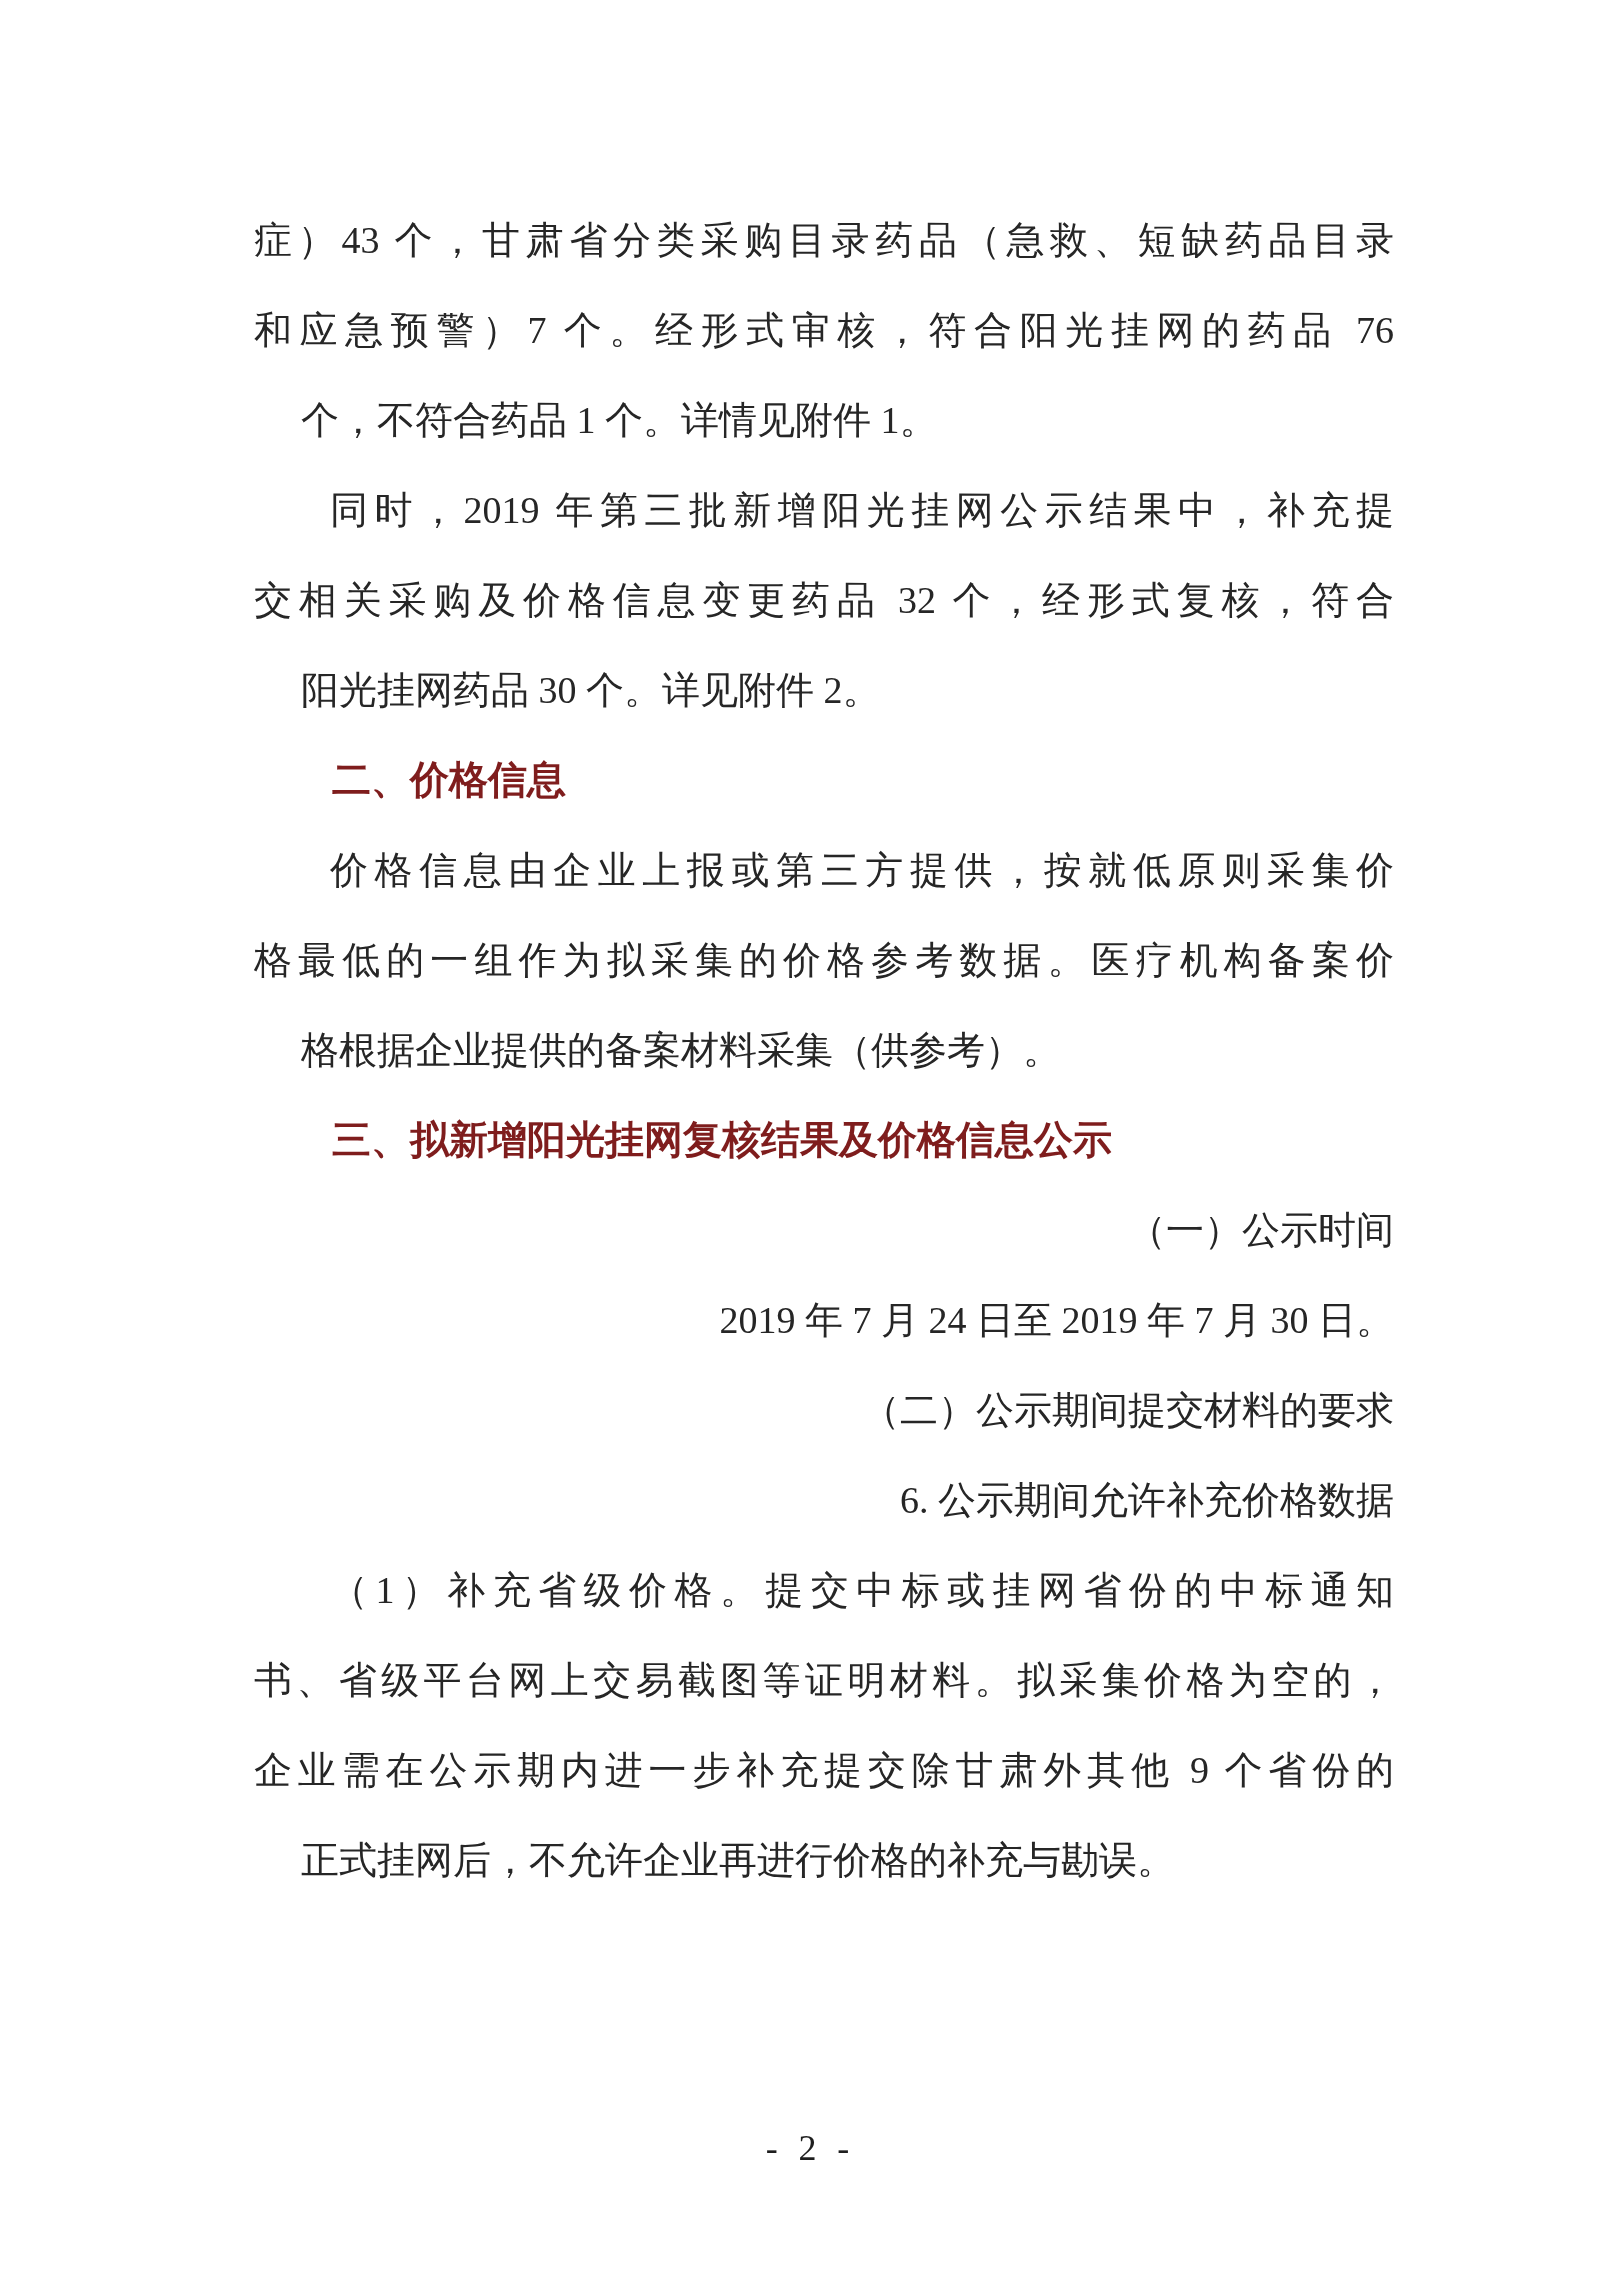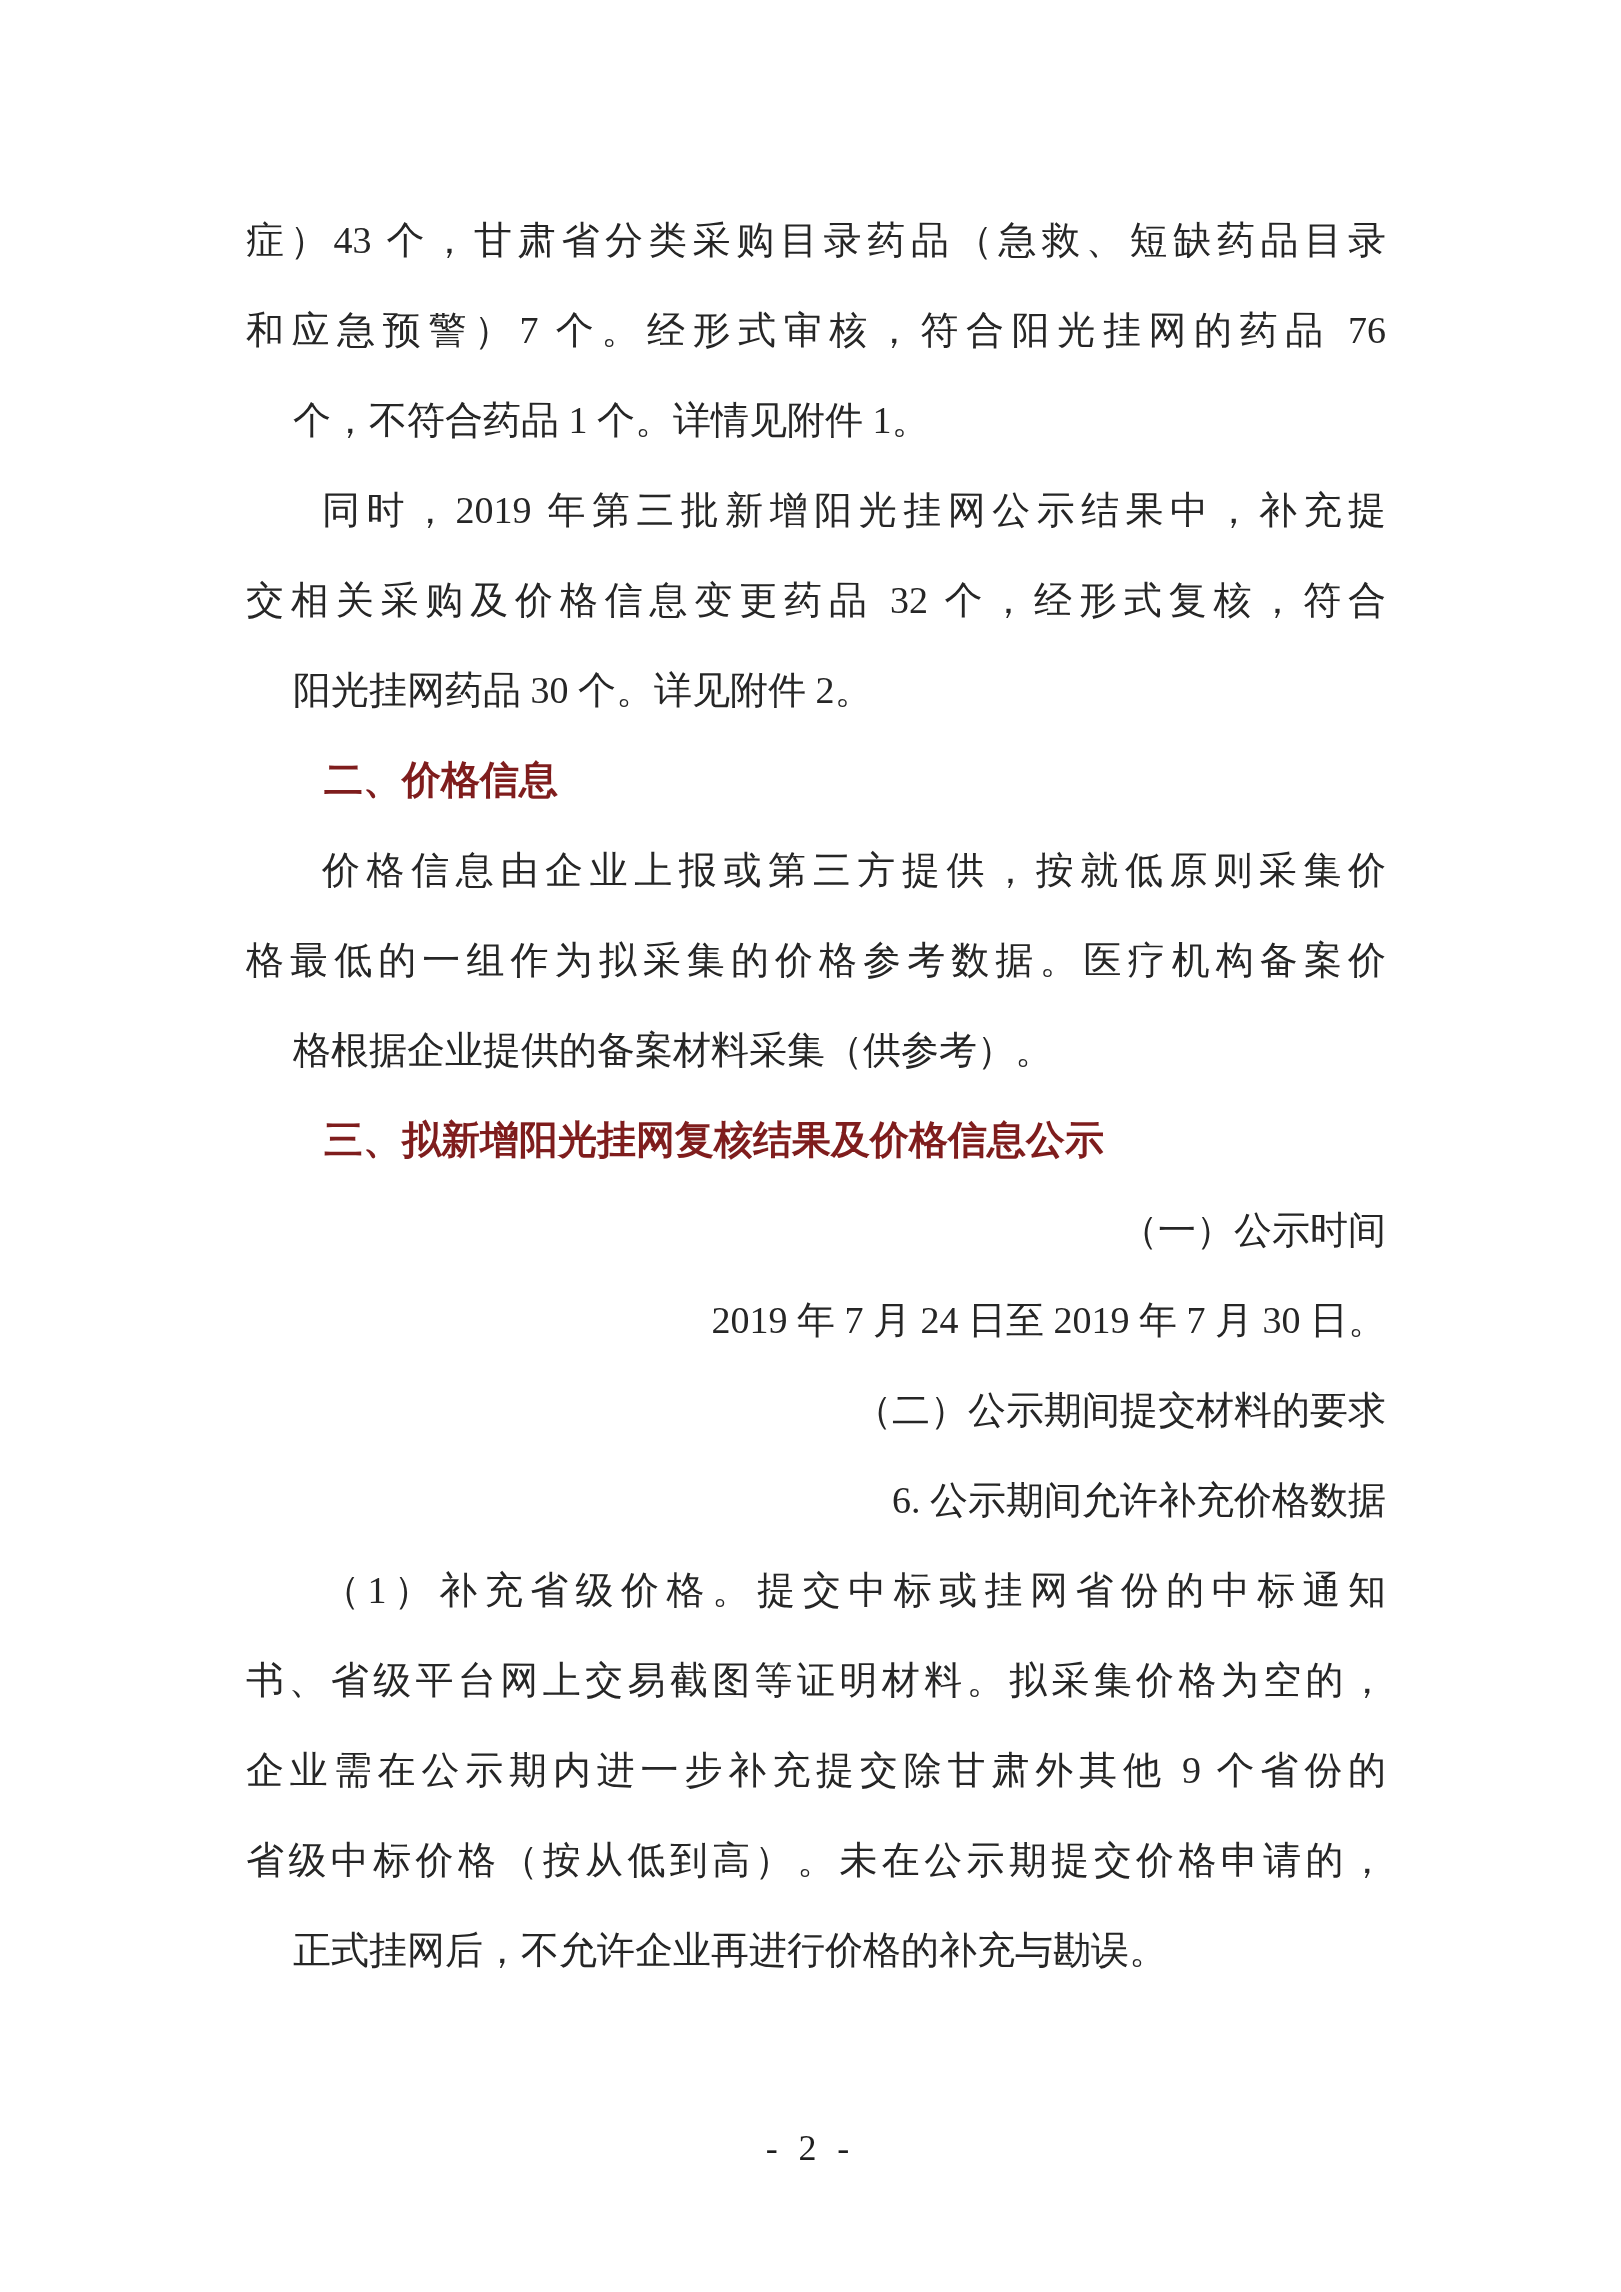--- a/index.html
+++ b/index.html
@@ -11,21 +11,21 @@
     position: relative;
     width: 1621px;
     height: 2293px;
     background: #ffffff;
     overflow: hidden;
     color: #262626;
     font-family: "Liberation Serif", "DejaVu Serif", serif;
   }
   .text-block {
     position: absolute;
-    left: 246px;
+    left: 254px;
     top: 195px;
     width: 1140px;
   }
   .line {
     height: 90px;
     line-height: 90px;
     font-size: 38px;
     white-space: normal;
   }
   
@@ -89,20 +89,19 @@
 
     <div class="line plain indent">2019 年 7 月 24 日至 2019 年 7 月 30 日。</div>
 
     <div class="line plain indent">（二）公示期间提交材料的要求</div>
 
     <div class="line plain indent">6. 公示期间允许补充价格数据</div>
 
     <div class="line full indent">（1）补充省级价格。提交中标或挂网省份的中标通知</div>
     <div class="line full">书、省级平台网上交易截图等证明材料。拟采集价格为空的，</div>
     <div class="line full">企业需在公示期内进一步补充提交除甘肃外其他 9 个省份的</div>
-    <div class="line full">省级中标价格（按从低到高）。未在公示期提交价格申请的，</div>
     <div class="line last">正式挂网后，不允许企业再进行价格的补充与勘误。</div>
 
   </div>
 
   <div class="page-number">- 2 -</div>
 </div>
 
 
 </body></html>

